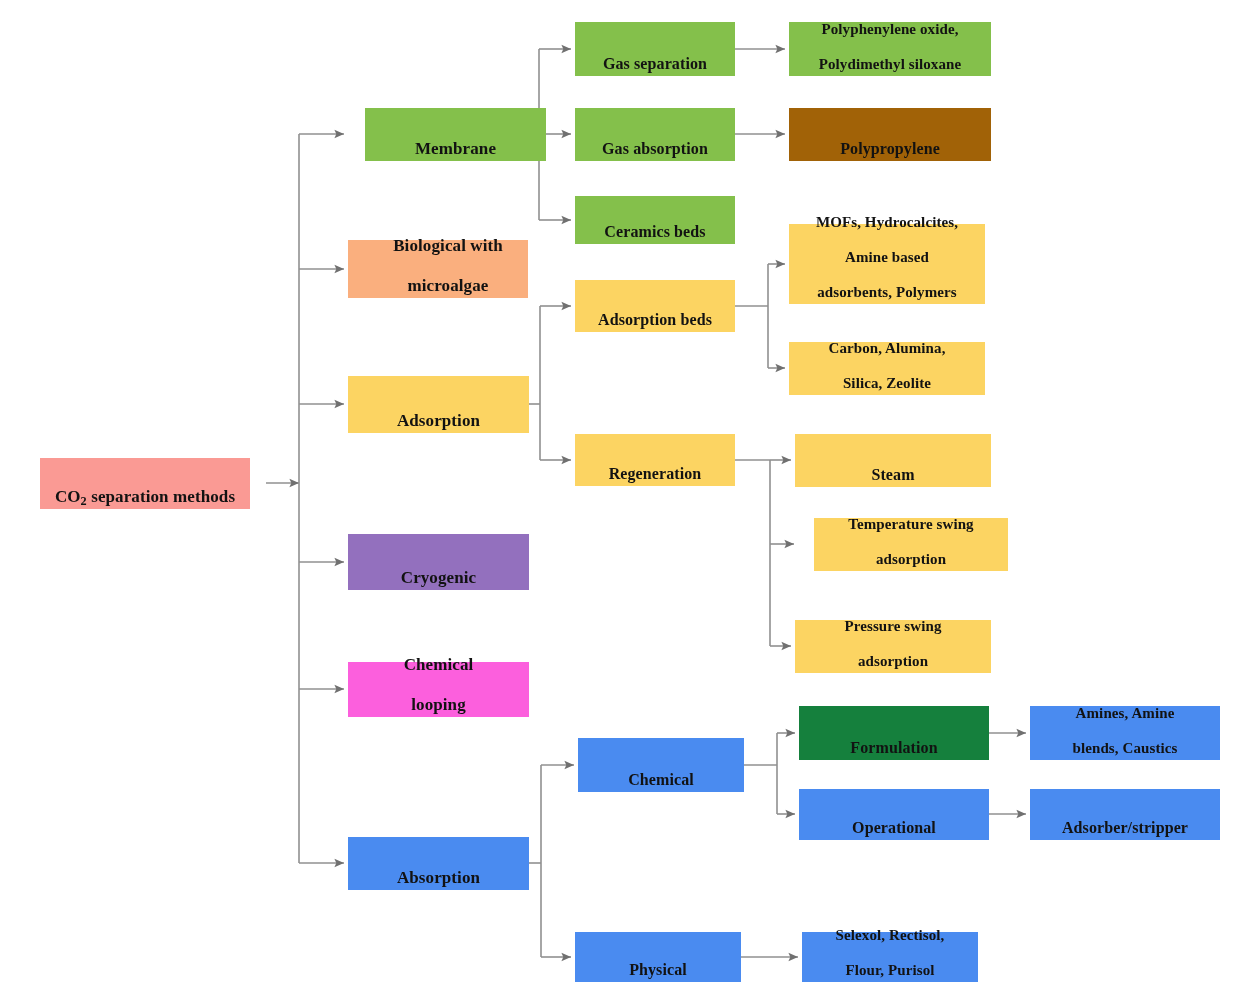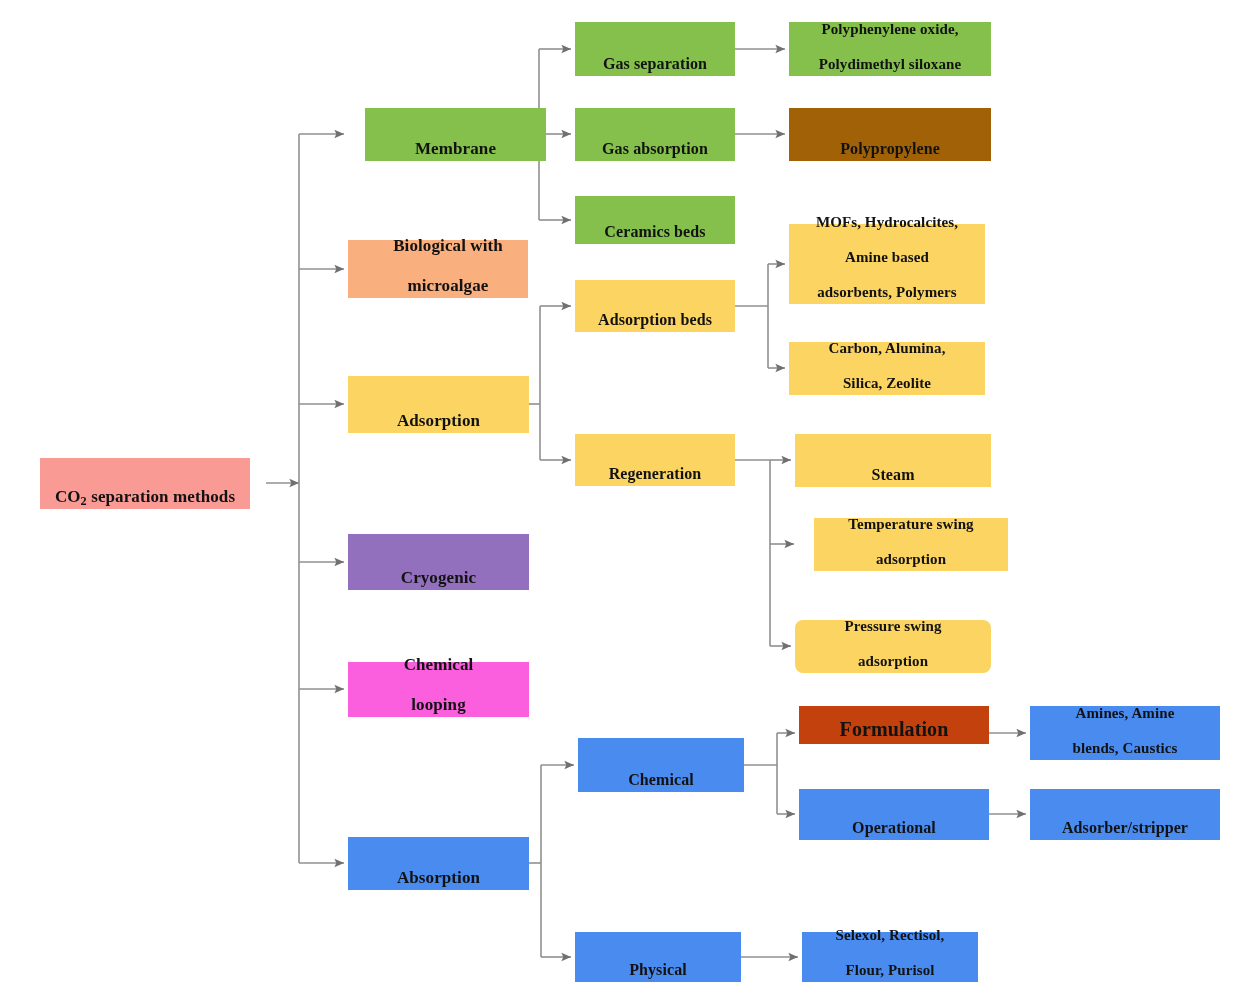--- a/index.html
+++ b/index.html
@@ -191,24 +191,24 @@
   </div>
   <div class="node" style="left: 789px; top: 342px; width: 196px; height: 53px; background: rgb(252, 212, 98); font-size: 15px;">
     <span><span>Carbon, Alumina,</span><br><span>Silica, Zeolite</span></span>
   </div>
   <div class="node" style="left: 795px; top: 434px; width: 196px; height: 53px; background: rgb(252, 212, 98); font-size: 16px;">
     <span>Steam</span>
   </div>
   <div class="node" style="left: 798px; top: 518px; width: 194px; height: 53px; background: rgb(252, 212, 98); font-size: 15px; margin-left: 16px;">
     <span><span>Temperature swing</span><br><span>adsorption</span></span>
   </div>
-  <div class="node" style="left: 795px; top: 620px; width: 196px; height: 53px; background: rgb(252, 212, 98); font-size: 15px; border-radius: 8px;">
+  <div class="node" style="left: 795px; top: 620px; width: 196px; height: 53px; background: rgb(252, 212, 98); font-size: 15px;">
     <span><span>Pressure swing</span><br><span>adsorption</span></span>
   </div>
-  <div class="node" style="left: 799px; top: 706px; width: 190px; height: 38px; background: #c2410c; font-size: 20px;">
+  <div class="node" style="left: 799px; top: 706px; width: 190px; height: 54px; background: #15803d; font-size: 16px;">
     <span>Formulation</span>
   </div>
   <div class="node" style="left: 799px; top: 789px; width: 190px; height: 51px; background: rgb(74, 139, 240); font-size: 16px;">
     <span>Operational</span>
   </div>
 
   <div class="node" style="left: 1030px; top: 706px; width: 190px; height: 54px; background: rgb(74, 139, 240); font-size: 15px;">
     <span><span>Amines, Amine</span><br><span>blends, Caustics</span></span>
   </div>
   <div class="node" style="left: 1030px; top: 789px; width: 190px; height: 51px; background: rgb(74, 139, 240); font-size: 16px;">

